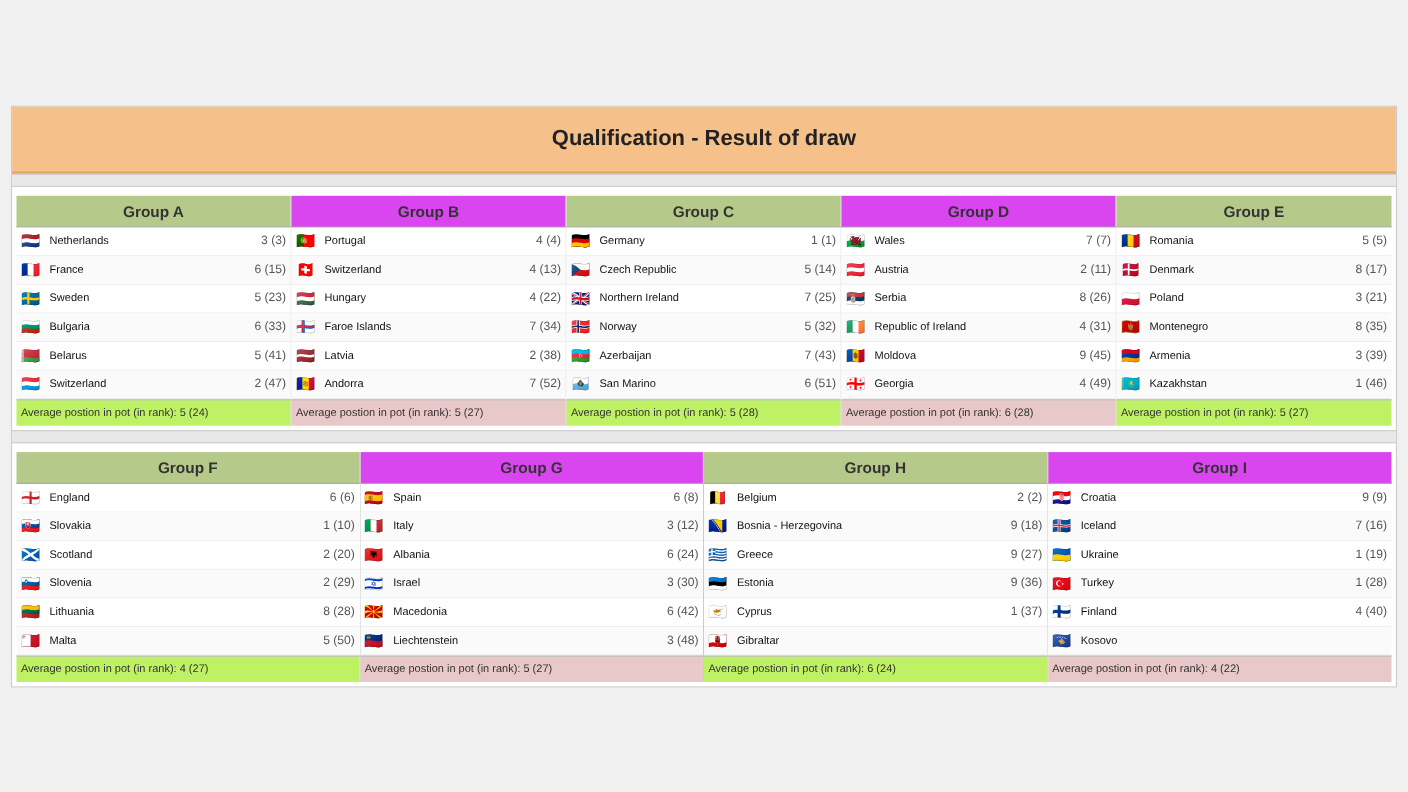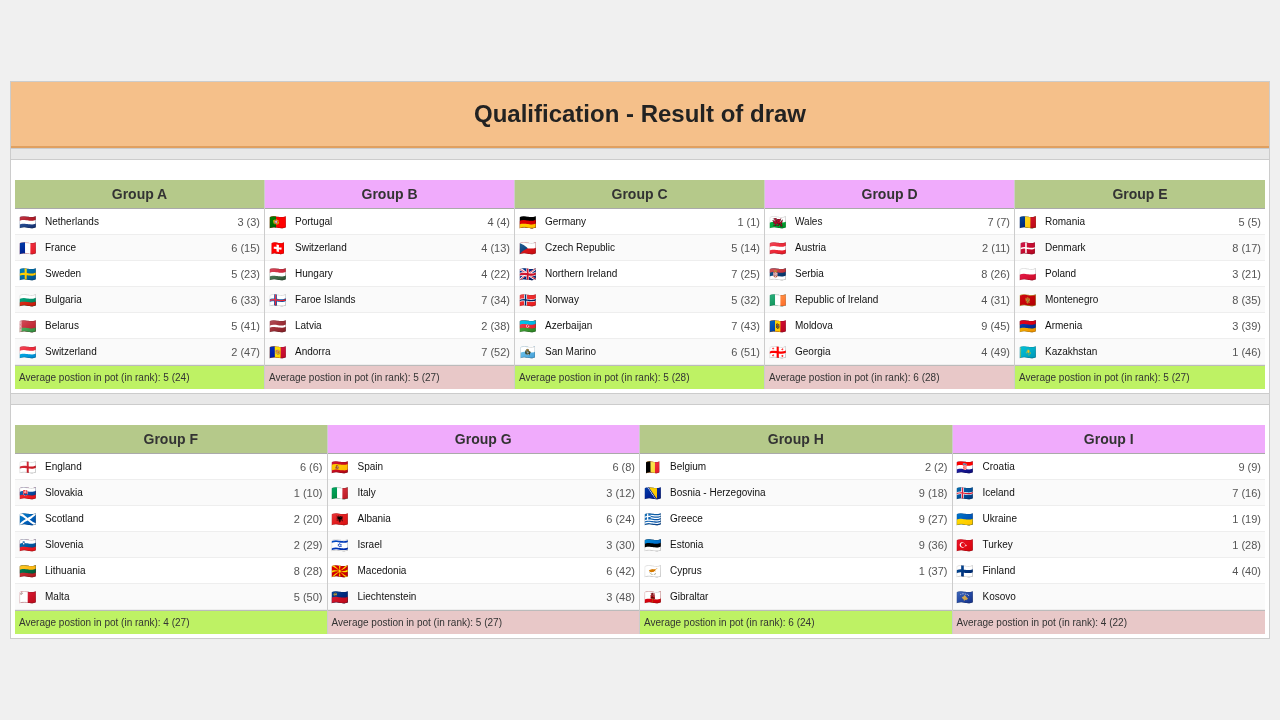--- a/index.html
+++ b/index.html
@@ -15,32 +15,31 @@
     .page-container {
       width: 1260px;
       background: white;
       border: 1px solid #ccc;
       margin: 10px auto;
     }
     .title-bar {
       background: #f5c08a;
       text-align: center;
       padding: 18px 10px;
-      font-size: 24px;
+      font-size: 20px;
       font-weight: bold;
       color: #222;
       border-bottom: 2px solid #e0a060;
     }
     .section {
       padding: 8px 4px 4px 4px;
     }
     .groups-grid {
       display: grid;
       width: 100%;
-      margin-top: 12px;
     }
     .top-groups {
       grid-template-columns: 1fr 1fr 1fr 1fr 1fr;
     }
     .bottom-groups {
       grid-template-columns: 1fr 1fr 1fr 1fr;
     }
     .group-col {
       border-right: 1px solid #ccc;
     }
@@ -50,21 +49,21 @@
     .group-header {
       background: #b5c98a;
       text-align: center;
       padding: 6px 4px;
       font-size: 14px;
       font-weight: bold;
       color: #333;
       border-bottom: 1px solid #aaa;
     }
     .group-header.pink {
-      background: #f0abfc;
+      background: #d946ef;
     }
     .group-body {
       background: #fff;
     }
     .country-row {
       display: flex;
       align-items: center;
       padding: 3px 4px;
       font-size: 13px;
       border-bottom: 1px solid #eee;

